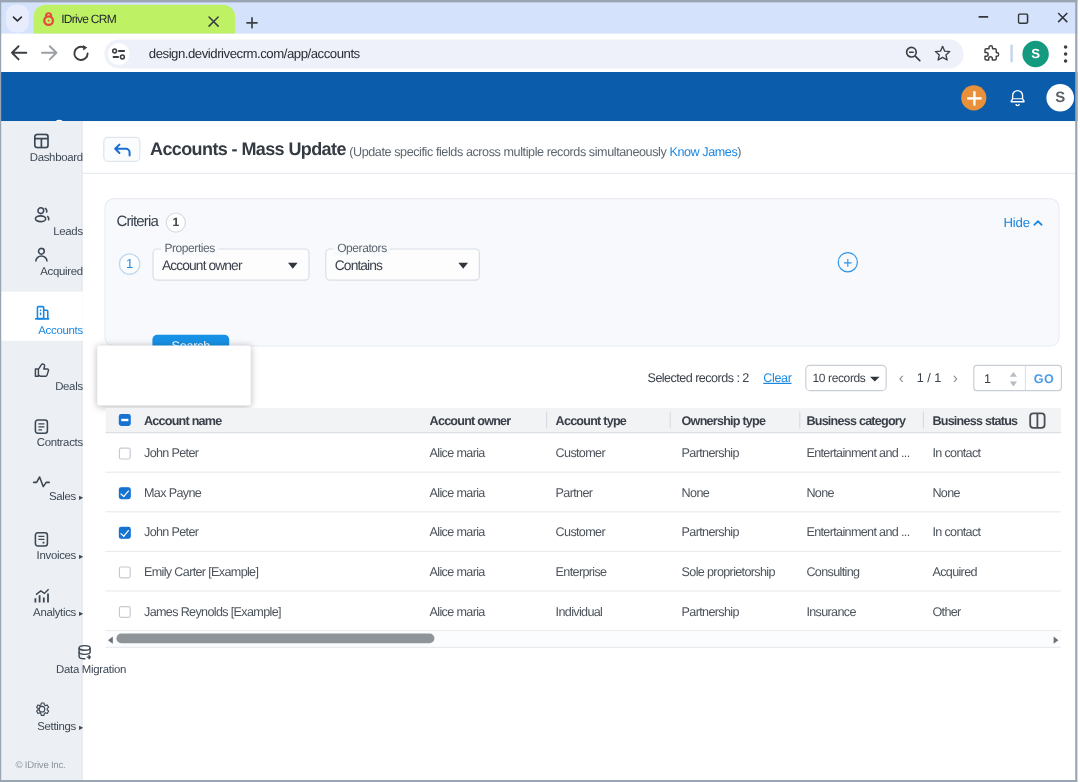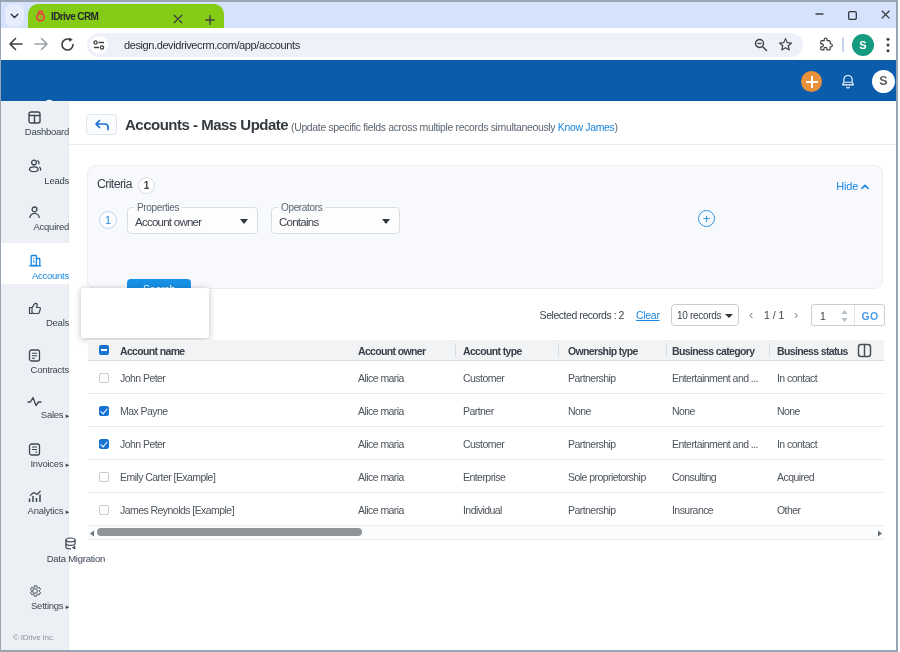--- a/index.html
+++ b/index.html
@@ -4,21 +4,21 @@
 <style>
 * { margin:0; padding:0; box-sizing:border-box; }
 html,body { width:900px; height:652px; overflow:hidden; }
 body { font-family:"Liberation Sans", sans-serif; position:relative; background:#fff; }
 .abs { position:absolute; }
 
 
 #tabstrip { left:0; top:0; width:900px; height:28px; background:#d5e2fb; border-top:2px solid #9aa5b3; }
 #chevbtn { left:5px; top:4px; width:19px; height:23px; background:#e7edfc; border-radius:8px; }
 #chevbtn svg { position:absolute; left:5px; top:9px; }
-#tab { left:28px; top:4px; width:196px; height:24px; background:#84cc16; border-radius:10px 10px 0 0;font-weight:bold; }
+#tab { left:28px; top:4px; width:168px; height:24px; background:#bef264; border-radius:10px 10px 0 0; }
 #tab .title { position:absolute; left:23px; top:7px; font-size:10px; color:#24292e; letter-spacing:-0.6px; }
 #tabclose { left:173px; top:10px; width:10px; height:10px; }
 #newtab { left:205px; top:11px; width:10px; height:10px; }
 
 #toolbar { left:0; top:30px; width:900px; height:30px; background:#fff; }
 #pill { left:87px; top:33px; width:716px; height:24px; border-radius:12px; background:#eef1f9; }
 #siteico { left:90px; top:36px; width:18px; height:18px; background:#fff; border-radius:50%; }
 #url { left:124px; top:38.5px; font-size:11px; color:#2a2e33; letter-spacing:-0.4px; }
 #avatarG { left:852px; top:34px; width:22px; height:22px; border-radius:50%; background:#149a7f; color:#fff; font-size:11px; font-weight:bold; text-align:center; line-height:22px; }
 
@@ -323,21 +323,21 @@
       </div>
     </div>
 </div>
 <div class="sitem" style="top: 111px; position: absolute;">
     <svg width="13" height="13" viewBox="0 0 13 13">
       <rect x="1" y="1" width="11" height="11" rx="2" fill="none" stroke="currentColor" stroke-width="1.4"></rect>
       <path d="M1 4.5 H12 M6.5 4.5 V12" stroke="currentColor" stroke-width="1.4" fill="none"></path>
     </svg>
     <span class="lbl">Dashboard</span>
   </div>
-<div class="sitem" style="top: 159px; position: absolute;">
+<div class="sitem" style="top: 172px; position: absolute;">
     <svg width="14" height="14" viewBox="0 0 14 14">
       <circle cx="6" cy="3.6" r="2.4" fill="none" stroke="currentColor" stroke-width="1.3"></circle>
       <path d="M9.3 1.6 a2.4 2.4 0 0 1 1.4 3.5" fill="none" stroke="currentColor" stroke-width="1.3"></path>
       <ellipse cx="5.8" cy="10.3" rx="4.3" ry="2.4" fill="none" stroke="currentColor" stroke-width="1.3"></ellipse>
       <path d="M11.3 8.2 a2.4 2.4 0 0 1 1 3.4" fill="none" stroke="currentColor" stroke-width="1.3"></path>
     </svg>
     <span class="lbl">Leads</span>
   </div>
 <div class="sitem" style="top: 206px; position: absolute;">
     <svg width="13" height="13" viewBox="0 0 13 13">

